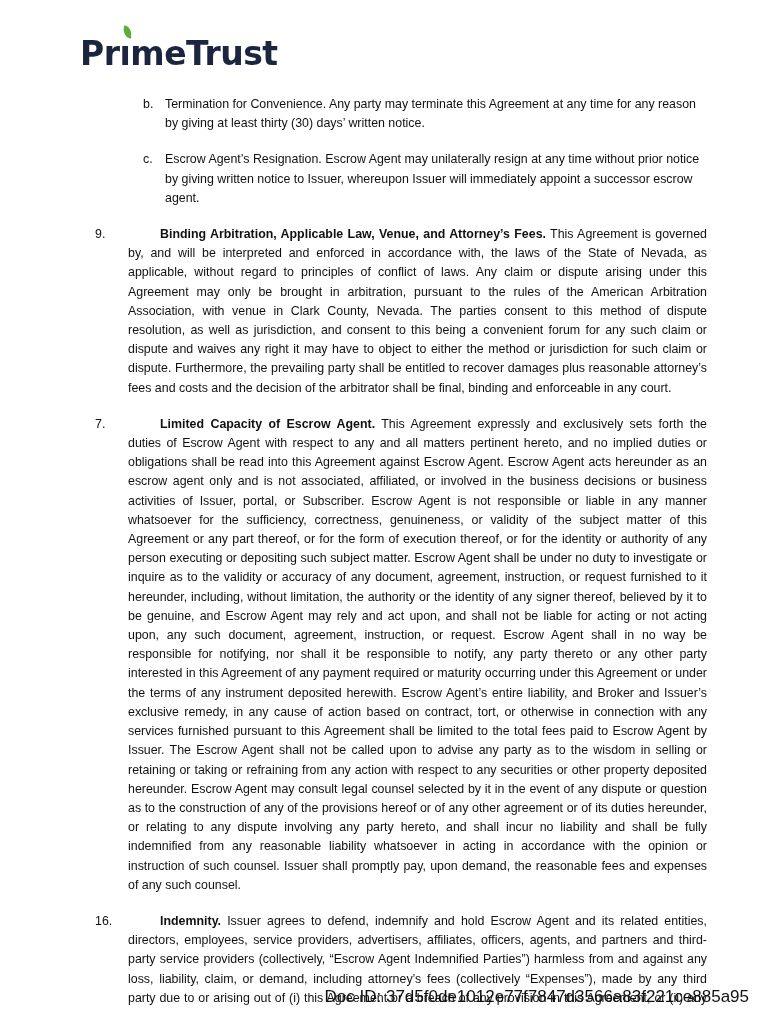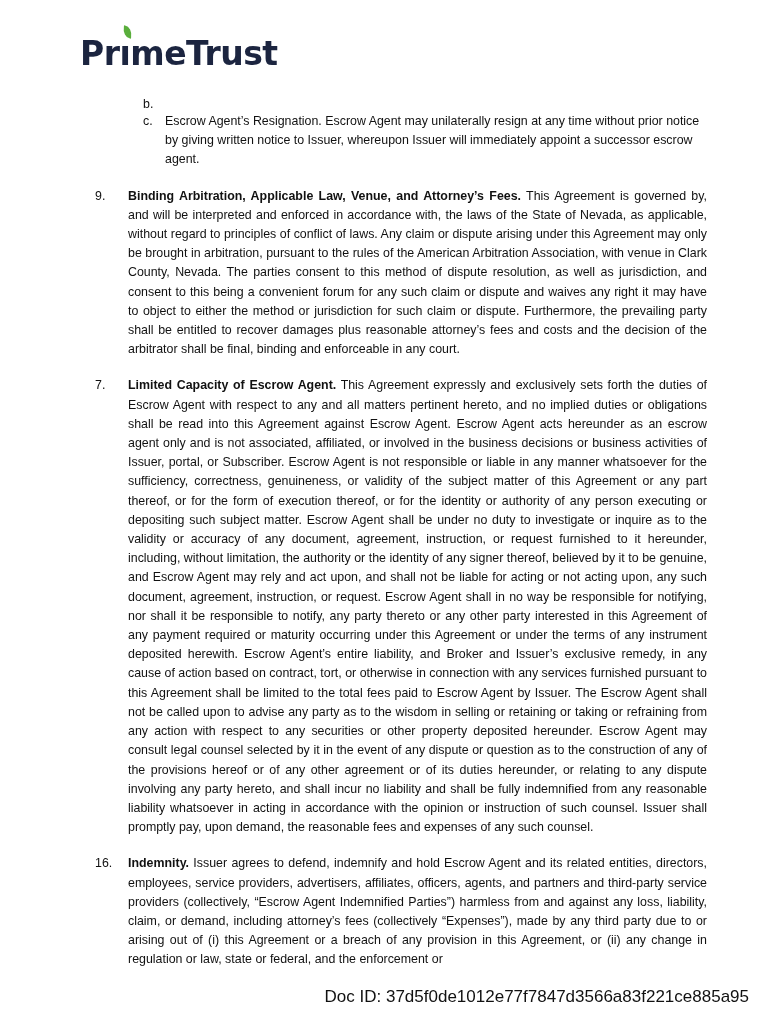--- a/index.html
+++ b/index.html
@@ -9,34 +9,35 @@
           font-weight: bold; font-size: 33px; color: #1c2540; letter-spacing: -0.5px; }
   .logo .i-wrap { position: relative; display: inline-block; }
   .leaf { position: absolute; left: 4px; top: -8px; width: 9px; height: 12px;
           background: #5aae3c; border-radius: 0 90% 0 90%; transform: rotate(10deg); }
   .doc { position: absolute; left: 95px; top: 95px; width: 612px;
          font-family: "Liberation Sans", sans-serif; font-size: 12.4px; line-height: 19.2px; }
   .sub { position: relative; padding-left: 70px; margin-bottom: 17px; }
   .sub .lab { position: absolute; left: 48px; top: 0; }
   .sec { position: relative; padding-left: 33px; margin-bottom: 17px; text-align: justify; }
   .sec .num { position: absolute; left: 0; top: 0; }
-  .sec b { font-weight: bold; }
+  .sec b { font-weight: bold; margin-left: 32px; }
   .docid { position: absolute; right: 32px; top: 987px; font-family: "Liberation Sans", sans-serif;
            font-size: 17px; color: #111; }
 </style>
 </head>
 <body>
 
 <div class="logo">
   <span>Pr</span><span class="i-wrap"><span class="leaf"></span><span>ı</span></span><span>meTrust</span>
 </div>
 
 <div class="doc">
   <div class="sub">
     <span class="lab">b.</span>
+    <span>Termination for Convenience. Any party may terminate this Agreement at any time for any reason by giving at least thirty (30) days’ written notice.</span>
   </div>
   <div class="sub">
     <span class="lab">c.</span>
     <span>Escrow Agent’s Resignation. Escrow Agent may unilaterally resign at any time without prior notice by giving written notice to Issuer, whereupon Issuer will immediately appoint a successor escrow agent.</span>
   </div>
 
   <div class="sec">
     <span class="num">9.</span>
     <b>Binding Arbitration, Applicable Law, Venue, and Attorney’s Fees.</b><span> This Agreement is governed by, and will be interpreted and enforced in accordance with, the laws of the State of Nevada, as applicable, without regard to principles of conflict of laws. Any claim or dispute arising under this Agreement may only be brought in arbitration, pursuant to the rules of the American Arbitration Association, with venue in Clark County, Nevada. The parties consent to this method of dispute resolution, as well as jurisdiction, and consent to this being a convenient forum for any such claim or dispute and waives any right it may have to object to either the method or jurisdiction for such claim or dispute. Furthermore, the prevailing party shall be entitled to recover damages plus reasonable attorney’s fees and costs and the decision of the arbitrator shall be final, binding and enforceable in any court.</span>
   </div>

